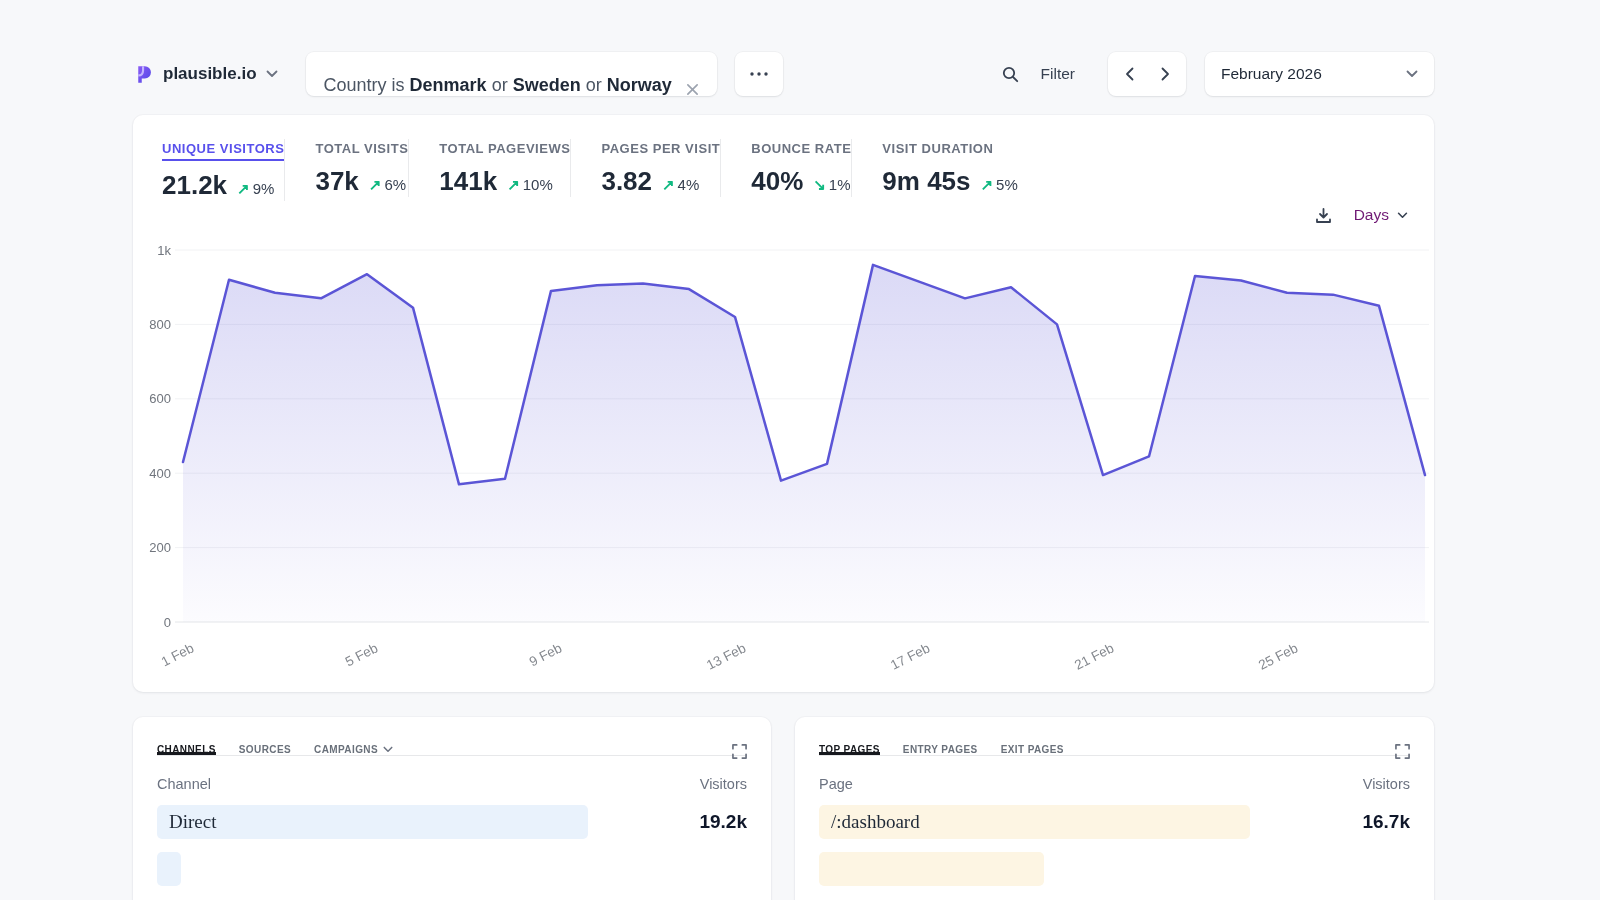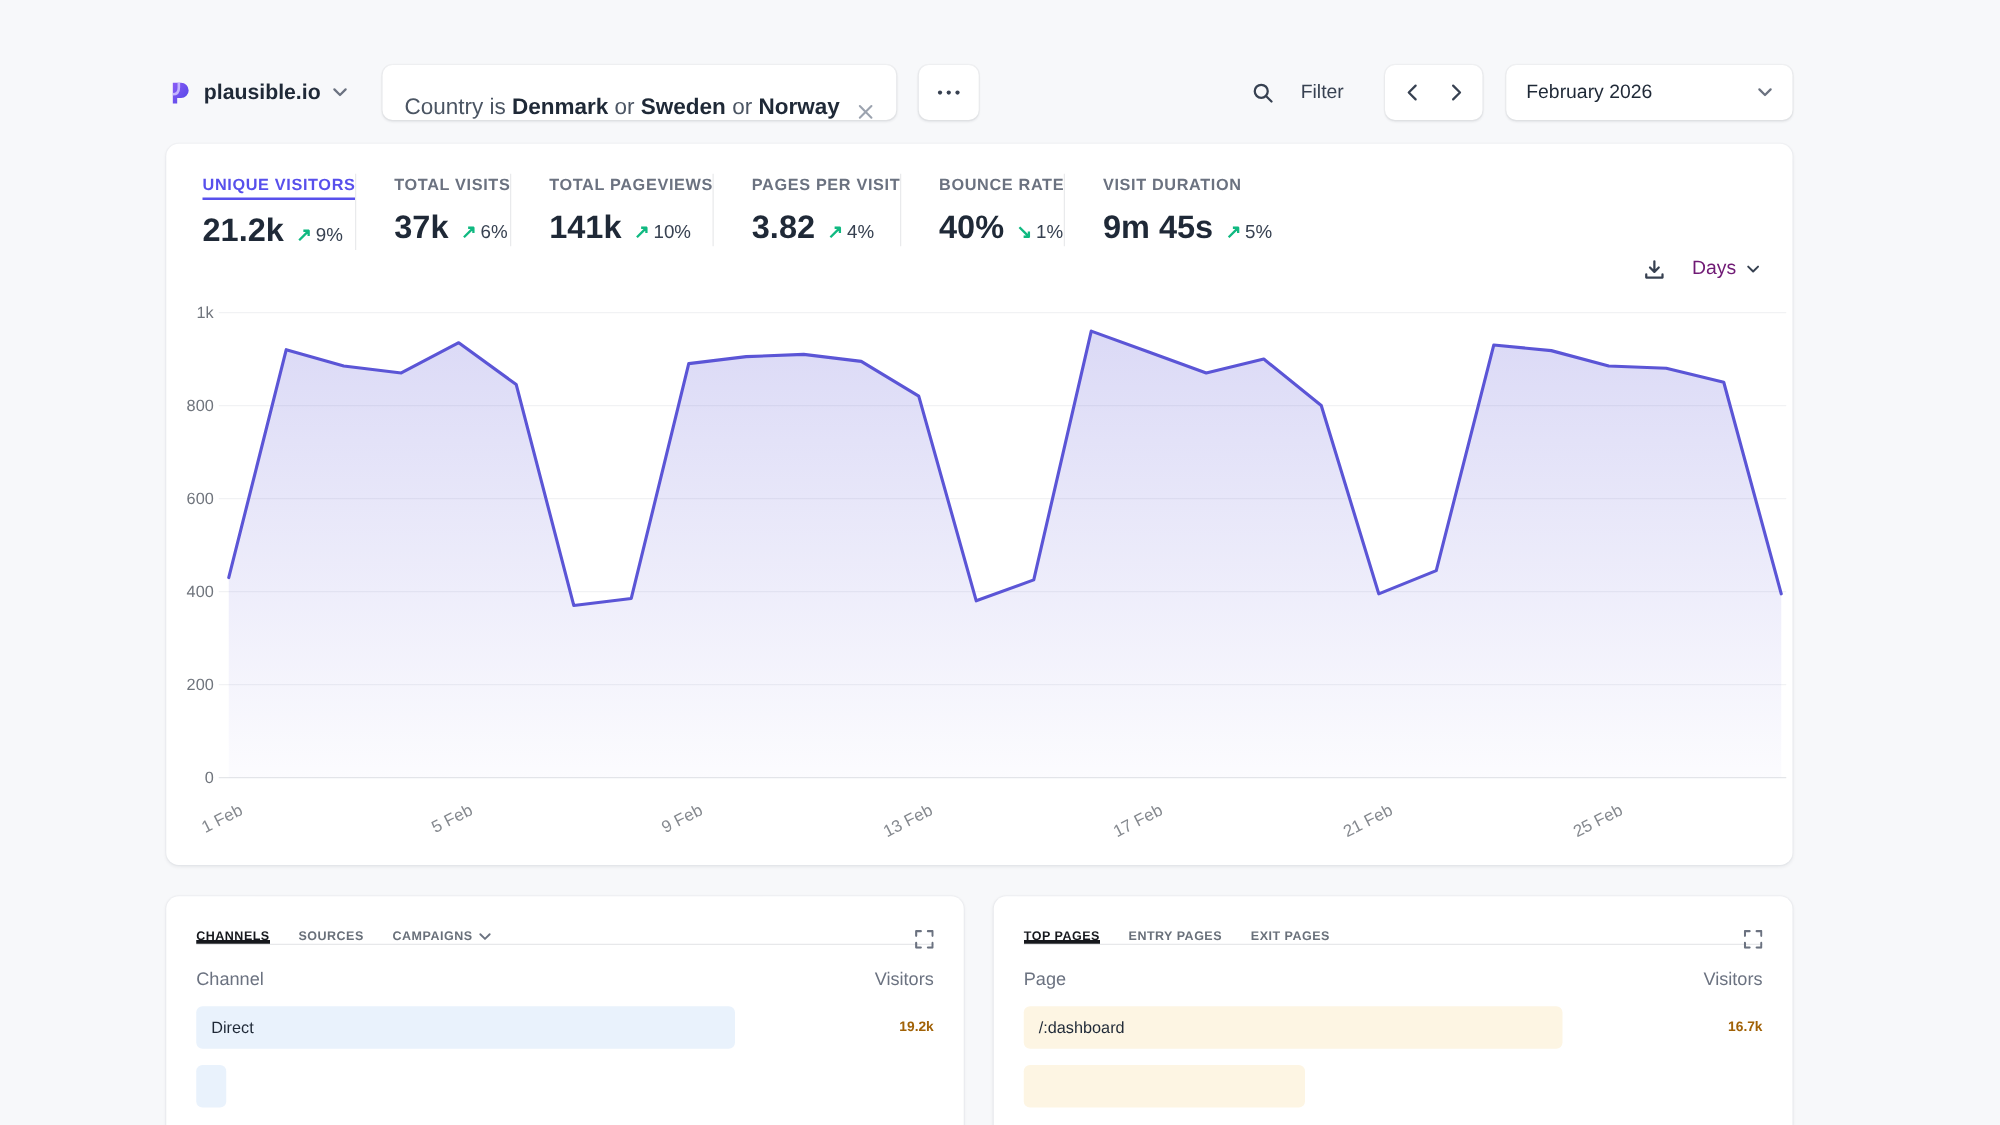--- a/index.html
+++ b/index.html
@@ -70,22 +70,22 @@
   }
   .panel.left { left:133px; width:638px; }
   .panel.right { left:795px; width:639px; }
   .tabs { display:flex; align-items:flex-end; border-bottom:1px solid #e7e8ea; padding-top:27px; position:relative; }
   .tab { font-size:10px; font-weight:600; letter-spacing:.04em; color:#69707a; margin-right:23px; cursor:pointer; display:flex; align-items:center; gap:5px; }
   .tab.active { color:#16181d; font-weight:700; box-shadow:inset 0 -3px 0 #16181d; }
   .expand-btn { position:absolute; right:0; top:27px; cursor:pointer; }
   .cols { display:flex; justify-content:space-between; margin-top:20px; font-size:14.5px; color:#6b7280; }
   .row { position:relative; height:34px; margin-top:13px; }
   .row .bar { position:absolute; left:0; top:0; height:100%; border-radius:5px; }
-  .row .row-label { position:absolute; left:12px; top:0; line-height:34px; font-size:13px; color:#1f2937; }
-  .row .row-val { position:absolute; right:0; top:0; line-height:34px; font-size:11px; font-weight:600; color:#a16207; }
+  .row .row-label { position:absolute; left:12px; top:0; line-height:34px; font-size:19px; color:#1f2937;font-family:Liberation Serif, serif; }
+  .row .row-val { position:absolute; right:0; top:0; line-height:34px; font-size:19px; font-weight:600; color:#0f172a; }
   .bar.blue { background:#e9f2fc; }
   .bar.yellow { background:#fdf5e3; }
 
   .icon-stroke { stroke:#374151; stroke-width:1.8; fill:none; stroke-linecap:round; stroke-linejoin:round; }
   .icon-stroke.gray { stroke:#6b7280; }
   .icon-stroke.light { stroke:#9ca3af; }
 </style>
 </head>
 <body>
 

